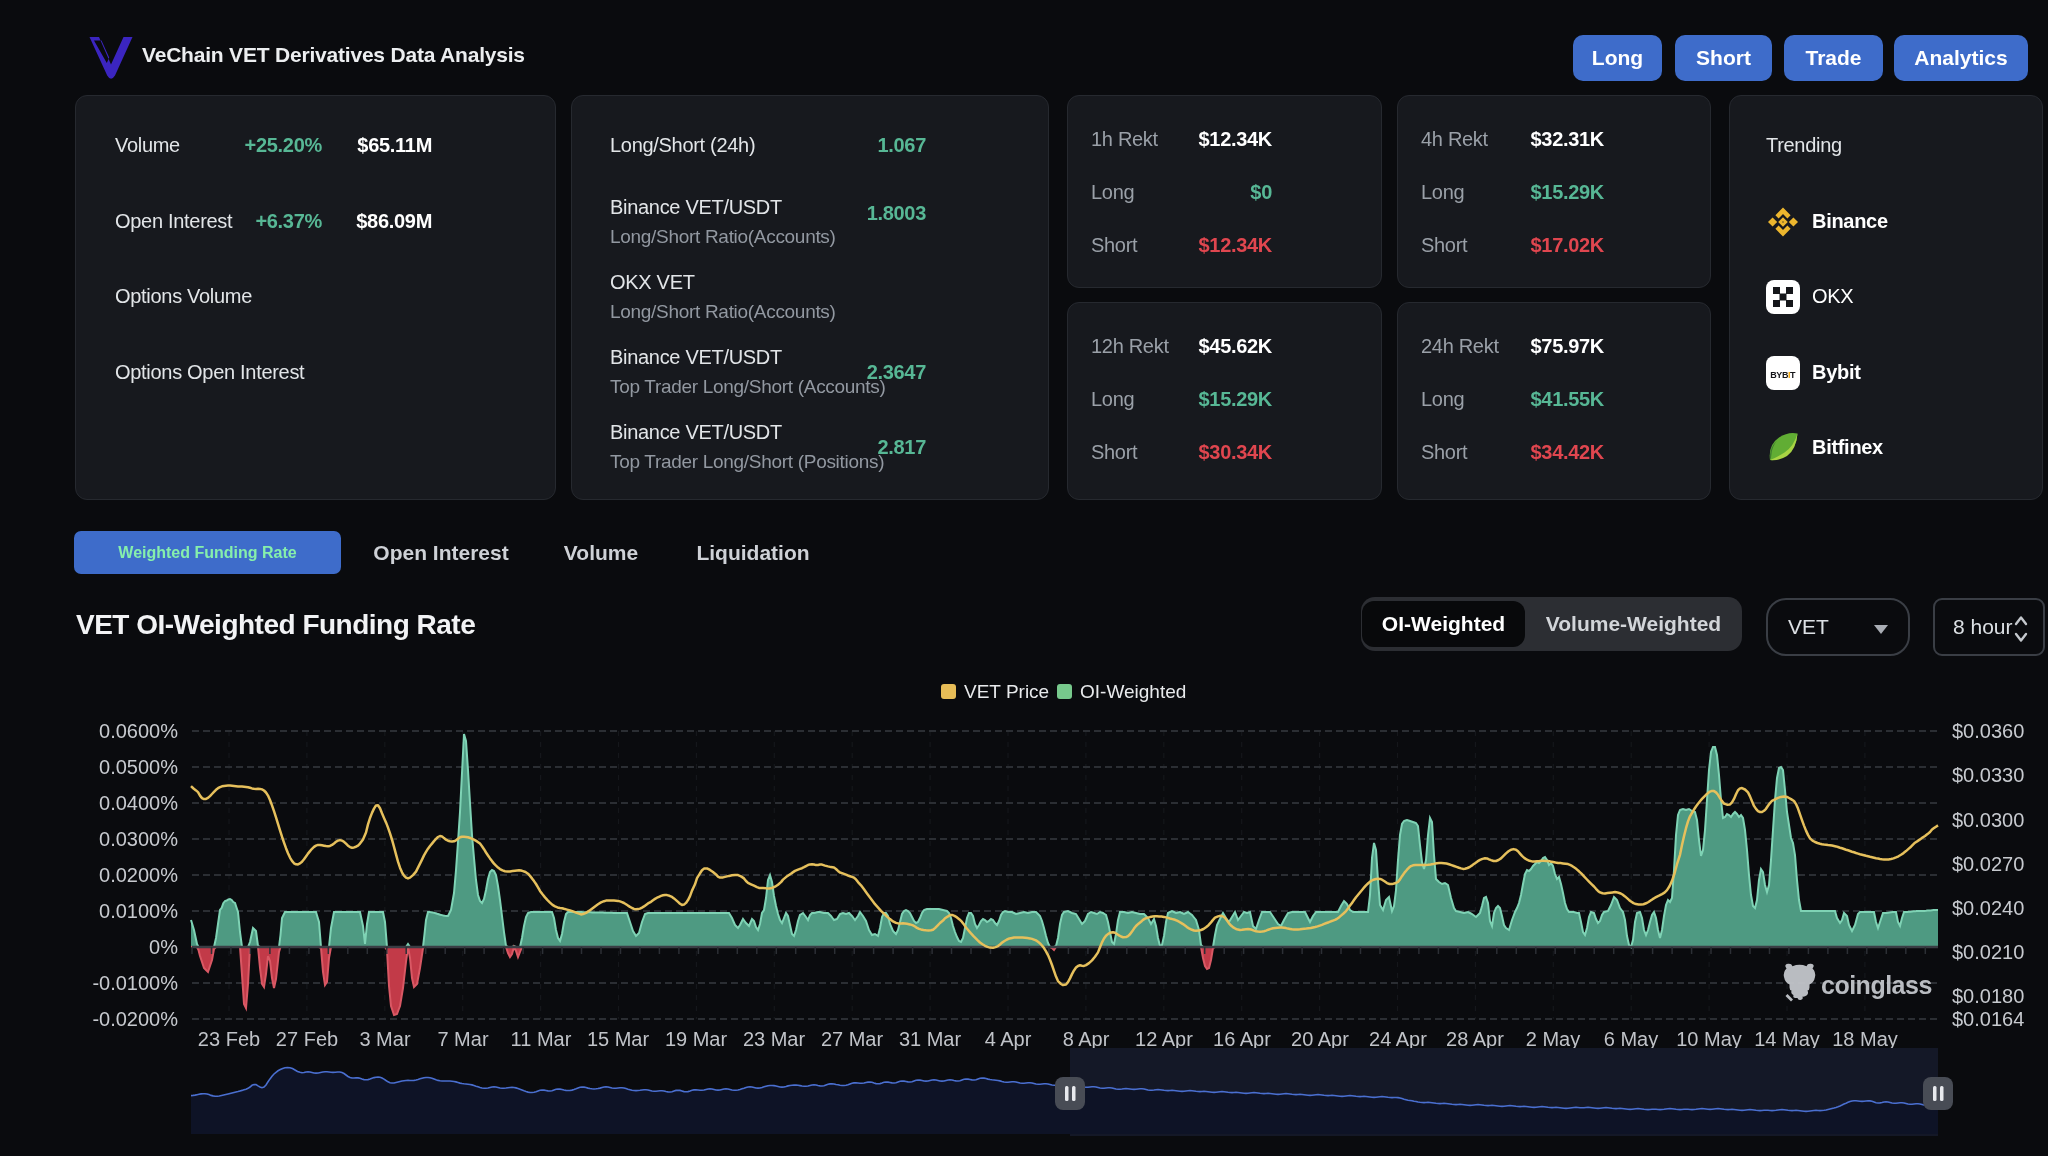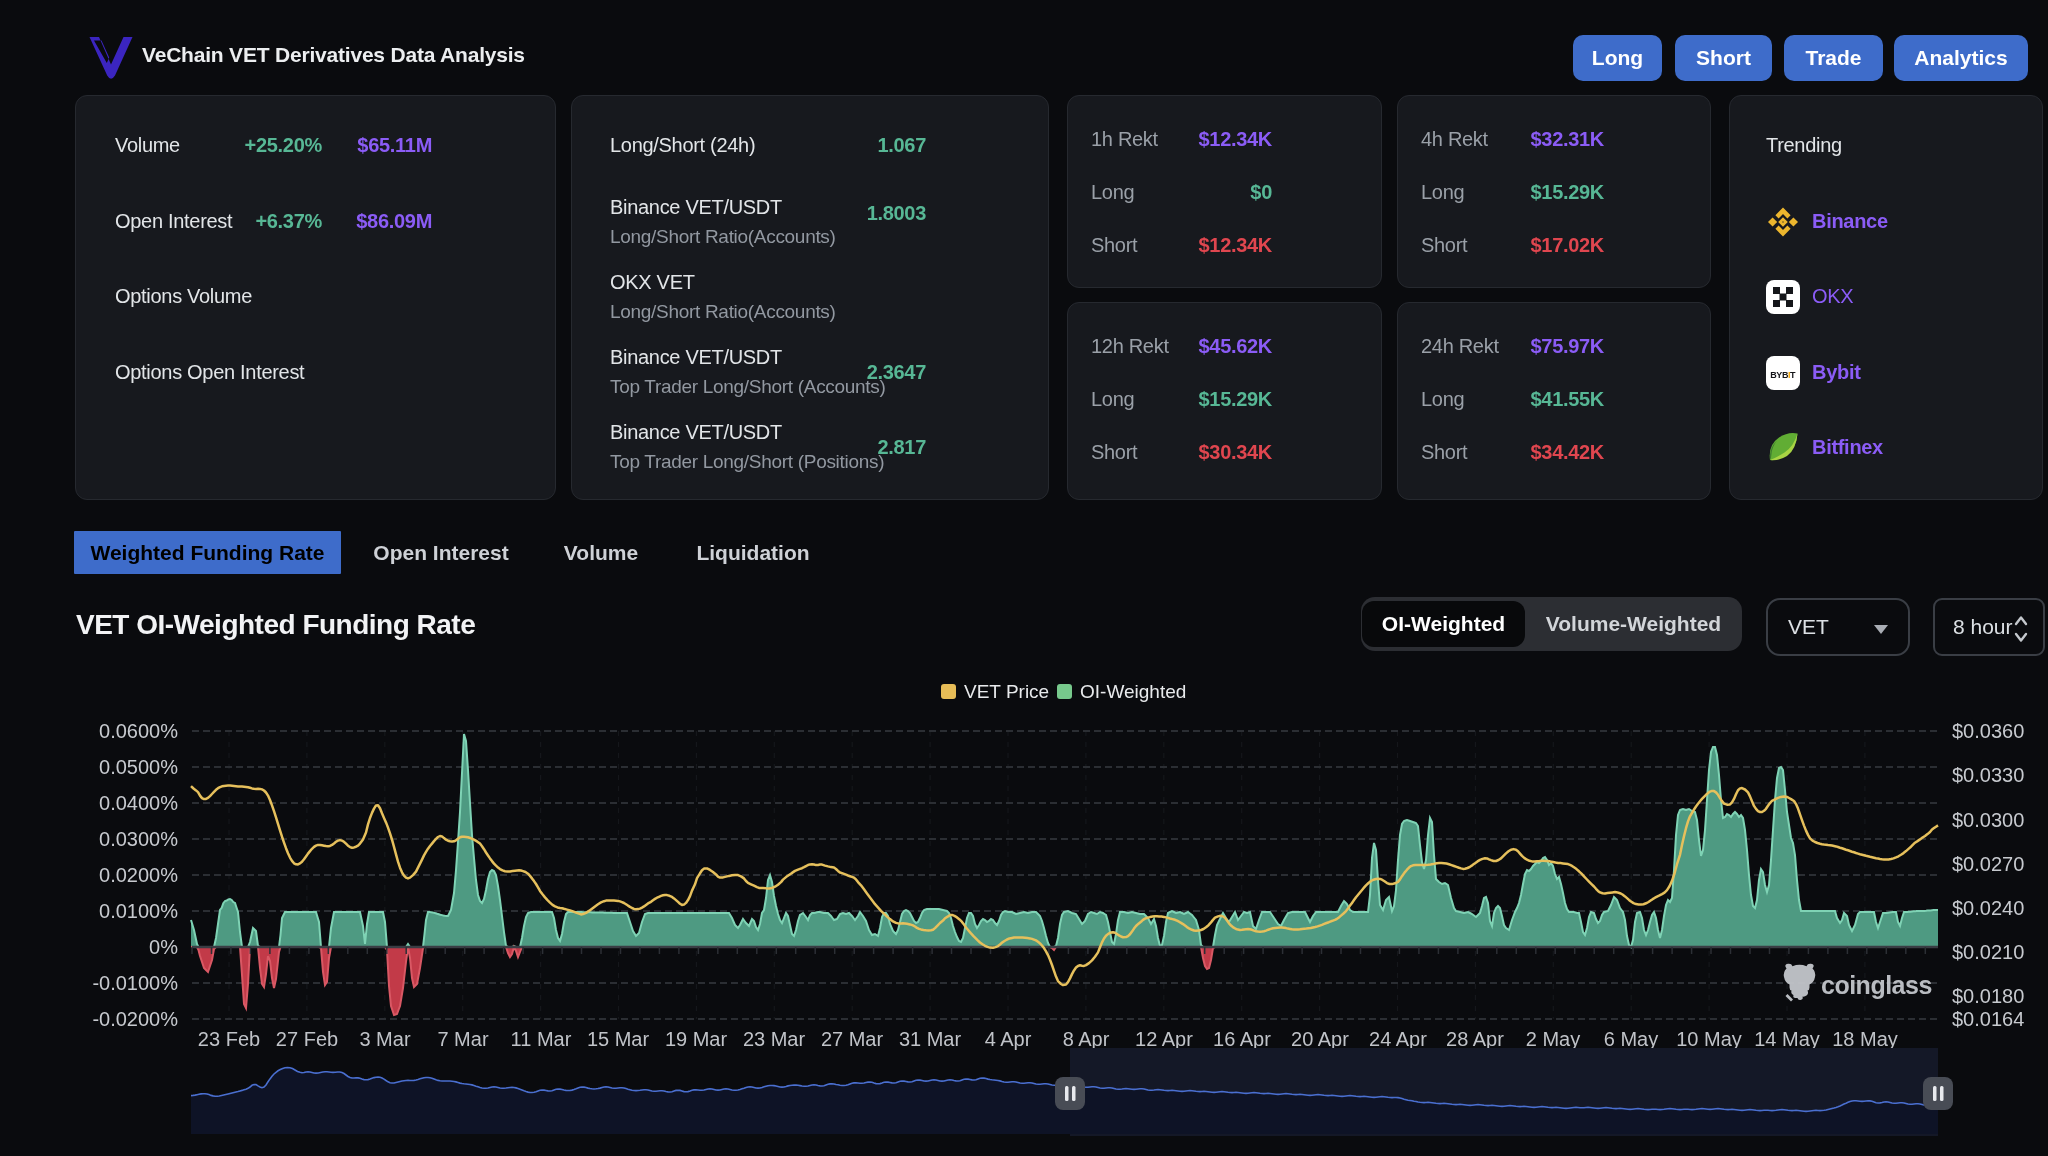--- a/index.html
+++ b/index.html
@@ -2,21 +2,21 @@
 <html><head><meta charset="utf-8"><style>
 *{margin:0;padding:0;box-sizing:border-box}
 html,body{width:2048px;height:1156px;background:#0a0b0e;font-family:"Liberation Sans",sans-serif;overflow:hidden}
 .abs{position:absolute}
 .card{position:absolute;background:#17191e;border:1px solid #26292f;border-radius:12px}
 .btn{position:absolute;top:35px;height:46px;background:#3e6cca;border-radius:10px;color:#fff;font-weight:bold;font-size:21px;display:flex;align-items:center;justify-content:center}
 .lbl{position:absolute;font-size:20px;color:#e2e5e8;white-space:nowrap;letter-spacing:-0.3px}
 .sub{position:absolute;font-size:19px;color:#9298a1;white-space:nowrap;letter-spacing:-0.3px}
 .grn{color:#57b795;font-weight:600}
 .red{color:#e0464f;font-weight:600}
-.wht{color:#8b5cf6;font-weight:bold}
+.wht{color:#ffffff;font-weight:bold}
 .val{position:absolute;font-size:20px;white-space:nowrap;text-align:center;letter-spacing:-0.3px}
 .gray{color:#9aa0a8}
 </style></head>
 <body>
 <div class="abs" style="width:1964px;height:1156px;position:relative">
 
 <svg width="44" height="42" viewBox="0 0 44 42" style="position:absolute;left:89px;top:37px">
       <path d="M0.5 0 L10 0 L22 27.5 L34.5 0 L43.5 0 L26 38.5 Q22 45 18.2 38.5 Z M12.5 3.5 L20.2 20.5 L17.8 26 L5 3.5 Z" fill="#3b25c0" fill-rule="evenodd"></path>
     </svg>
 <div class="abs" style="left:142px;top:43px;font-size:21px;font-weight:600;color:#eceef0;letter-spacing:-0.2px">VeChain VET Derivatives Data Analysis</div>
@@ -111,30 +111,30 @@
         <text x="4.2" y="21.8" font-family="Liberation Sans,sans-serif" font-size="9" font-weight="bold" fill="#15161a" letter-spacing="-0.4">BYB<tspan fill="#f7a600">I</tspan>T</text>
       </svg></div>
 <div class="lbl wht" style="left:1812px;top:361px;font-weight:bold">Bybit</div>
 <div class="abs" style="left:1766px;top:431px;width:34px;height:34px"><svg width="34" height="34" viewBox="0 0 34 34">
         <path d="M4 29 Q2 14 13 6.5 Q22 0.5 31.5 2.5 Q31 16 20 24 Q11 30 4 29 Z" fill="#61ad34"></path>
         <path d="M31.5 2.5 Q28 15 18.5 21.5 Q10.5 26.5 4 29 Q13 30 21 25 Q30 19 31.5 2.5 Z" fill="#a8d444"></path>
         <path d="M4 29 Q3 17 11 9.5 Q6 16 5.5 23 Q5.2 27 4 29 Z" fill="#3c7a2f"></path>
       </svg></div>
 <div class="lbl wht" style="left:1812px;top:436px;font-weight:bold">Bitfinex</div>
 
-<div class="abs" style="left:74px;top:531px;width:267px;height:43px;background:#3e6cca;border-radius:1px;color:#000000;font-weight:bold;font-size:21px;display:flex;align-items:center;justify-content:center">Weighted Funding Rate</div>
+<div class="abs" style="left:74px;top:531px;width:267px;height:43px;background:#3e6cca;border-radius:7px;color:#86efac;font-weight:bold;font-size:16px;display:flex;align-items:center;justify-content:center">Weighted Funding Rate</div>
 <div class="abs" style="left:441px;top:531px;height:43px;display:flex;align-items:center;transform:translateX(-50%);left:441px;color:#ced1d6;font-weight:bold;font-size:21px">Open Interest</div>
 <div class="abs" style="top:531px;height:43px;display:flex;align-items:center;transform:translateX(-50%);left:601px;color:#ced1d6;font-weight:bold;font-size:21px">Volume</div>
 <div class="abs" style="top:531px;height:43px;display:flex;align-items:center;transform:translateX(-50%);left:753px;color:#ced1d6;font-weight:bold;font-size:21px">Liquidation</div>
 
 <div class="abs" style="left:76px;top:609px;font-size:28px;font-weight:bold;color:#f2f3f5;letter-spacing:-0.5px">VET OI-Weighted Funding Rate</div>
 <div class="abs" style="left:1361px;top:597px;width:381px;height:54px;background:#2c2e33;border-radius:14px"></div>
 <div class="abs" style="left:1362px;top:601px;width:163px;height:46px;background:#08090b;border-radius:12px;color:#fff;font-weight:600;font-size:21px;display:flex;align-items:center;justify-content:center">OI-Weighted</div>
 <div class="abs" style="left:1525px;top:601px;width:217px;height:46px;color:#d2d5d9;font-weight:600;font-size:21px;display:flex;align-items:center;justify-content:center">Volume-Weighted</div>
-<div class="abs" style="left:1766px;top:598px;width:144px;height:58px;border:2px solid #3a3e45;border-radius:14px">
+<div class="abs" style="left:1766px;top:598px;width:144px;height:58px;border:2px solid #3a3e45;border-radius:20px">
   <div class="abs" style="left:20px;top:15px;font-size:21px;color:#dce0e4">VET</div>
       <svg width="14" height="9" viewBox="0 0 14 9" style="position:absolute;right:20px;top:25px">
         <path d="M0 0 L14 0 L7 9 Z" fill="#a9adb4"></path>
       </svg>
 </div>
 <div class="abs" style="left:1933px;top:598px;width:112px;height:58px;border:2px solid #3a3e45;border-radius:9px">
   <div class="abs" style="left:18px;top:15px;font-size:21px;color:#dce0e4">8 hour</div>
       <svg width="14" height="30" viewBox="0 0 14 30" style="position:absolute;right:15px;top:14px">
         <path d="M2 10 L7 3.5 L12 10" fill="none" stroke="#c4c8cd" stroke-width="2.4" stroke-linecap="round" stroke-linejoin="round"></path>
         <path d="M2 20 L7 26.5 L12 20" fill="none" stroke="#c4c8cd" stroke-width="2.4" stroke-linecap="round" stroke-linejoin="round"></path>

